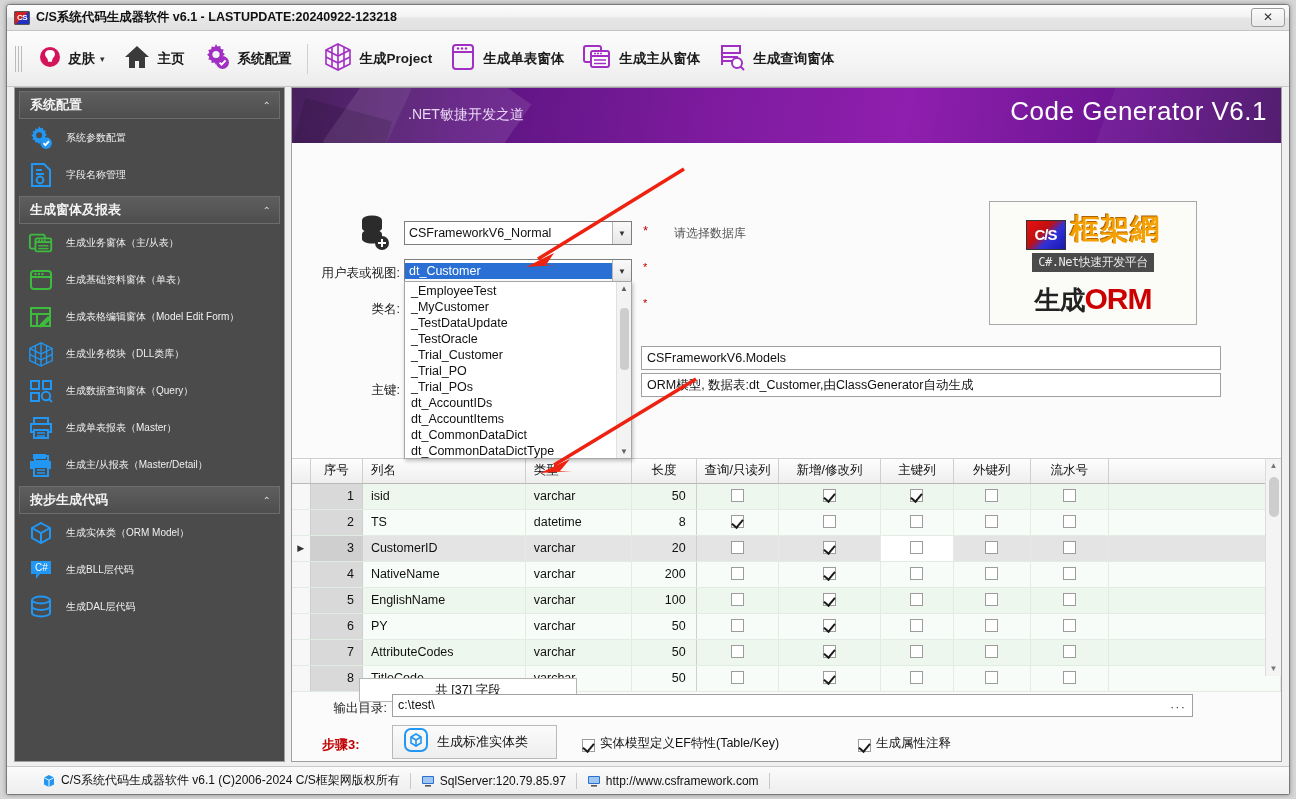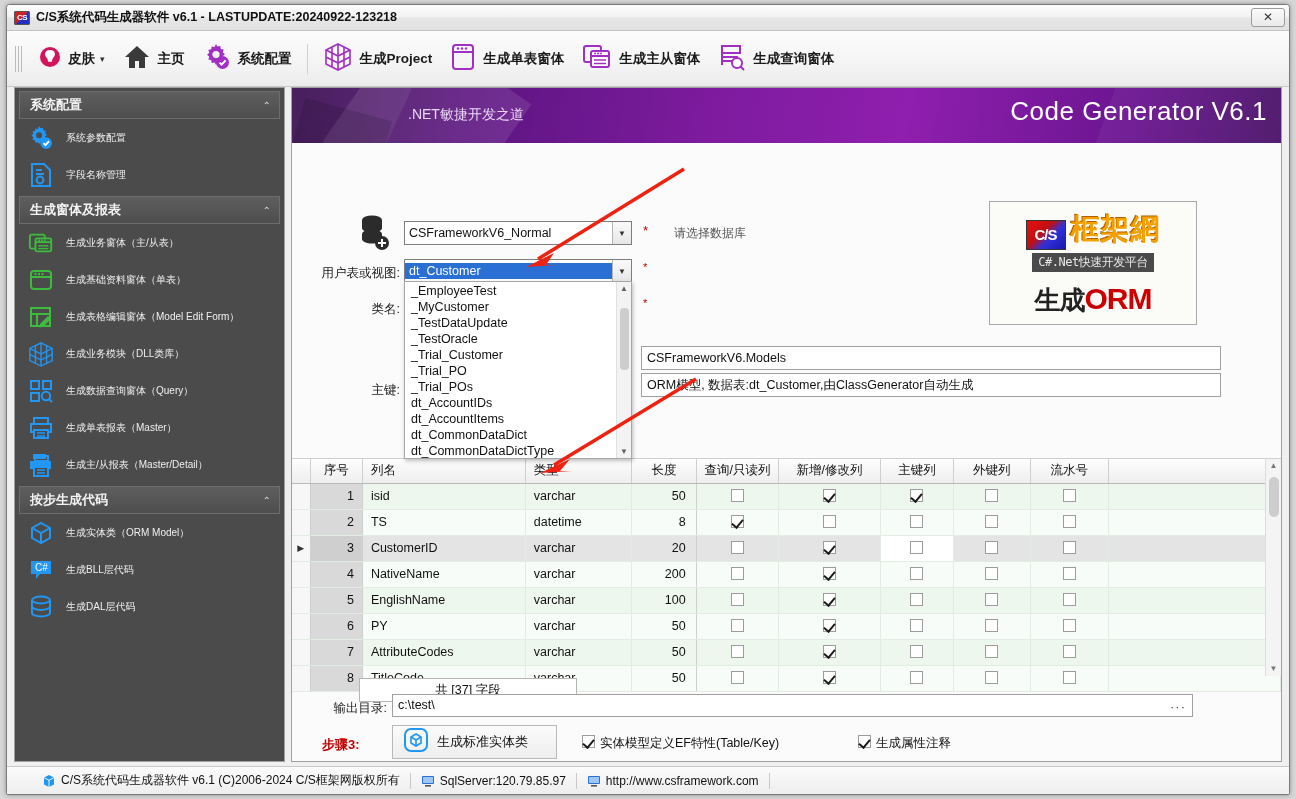--- a/index.html
+++ b/index.html
@@ -155,21 +155,21 @@
     position:absolute; background:#fff; border:1px solid #a0a0a0; height:23px;
     font-size:12.5px; color:#111; line-height:21px; padding-left:5px;
   }
   .outbox .ell { position:absolute; right:6px; top:1px; color:#444; font-size:13px; letter-spacing:1px;}
   .stepLbl { position:absolute; font-size:13px; color:#c00000; font-weight:bold; }
   .genbtn {
     position:absolute; background:linear-gradient(to bottom,#fbfbfb,#eeeeee);
     border:1px solid #b9b9b9; height:34px; display:flex; align-items:center; padding:0 10px;
   }
   .genbtn .t { font-size:13px; color:#111; margin-left:8px; }
-  .cbline { position:absolute; font-size:12.5px; color:#111; display:flex; align-items:flex-start;}
+  .cbline { position:absolute; font-size:12.5px; color:#111; display:flex; align-items:flex-end;}
   .cbline .cbx { margin-right:5px; }
 
   
   .logo {
     position:absolute; background:#fbfbf7; border:1px solid #a8a8a8;
     display:flex; flex-direction:column; align-items:center; padding-top:8px;
   }
   .logo .row1 { display:flex; align-items:flex-end; }
   .logo .cs {
     width:40px;height:30px;

